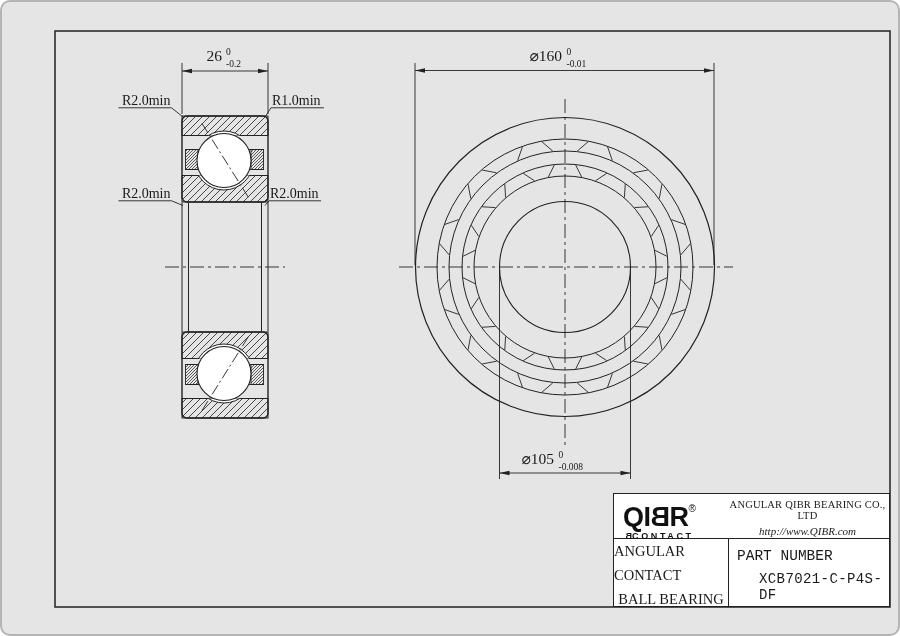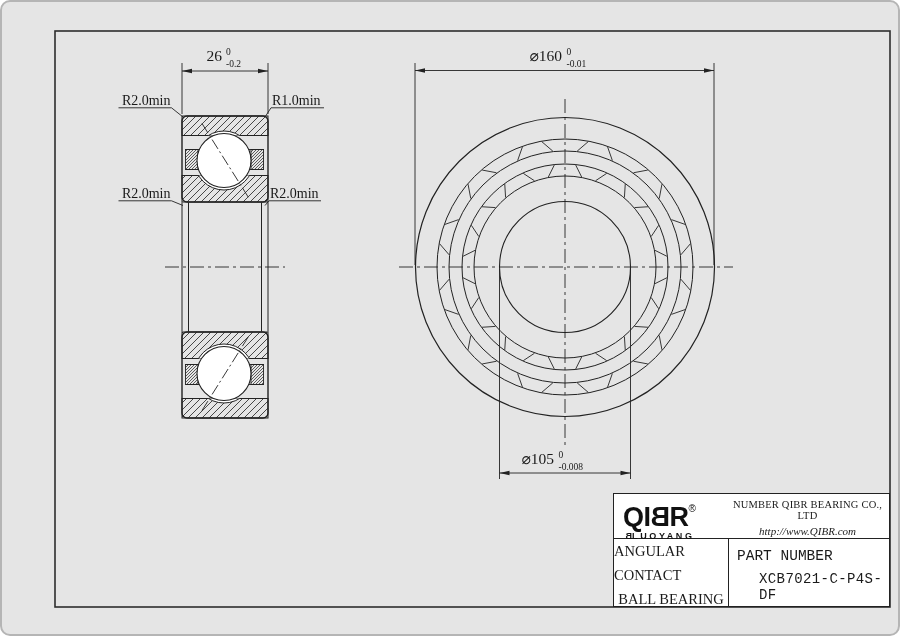--- a/index.html
+++ b/index.html
@@ -201,24 +201,24 @@
       <path d="M319,198.8 H267 L263,203.5" stroke="#222" stroke-width="0.9" fill="none"></path>
     </g>
   </g>
 </svg>
 
 
 <div class="tblock">
   <div class="trow1">
     <div class="logo-cell">
       <div class="logo-line"><span>QI</span><span class="flip">B</span><span>R</span><sup>®</sup></div>
-      <div class="logo-sub"><span class="flip">B</span><span>LUOYANG</span></div>
+      <div class="logo-sub"><span class="flip">B</span><span>CONTACT</span></div>
     </div>
     <div class="company-cell">
-      <div class="company">NUMBER QIBR BEARING CO., LTD</div>
+      <div class="company">ANGULAR QIBR BEARING CO., LTD</div>
       <div class="website">http://www.QIBR.com</div>
     </div>
   </div>
   <div class="trow2">
     <div class="type-cell">
       <div>ANGULAR CONTACT</div>
       <div>BALL BEARING</div>
     </div>
     <div class="pn-cell">
       <div>PART NUMBER</div>

